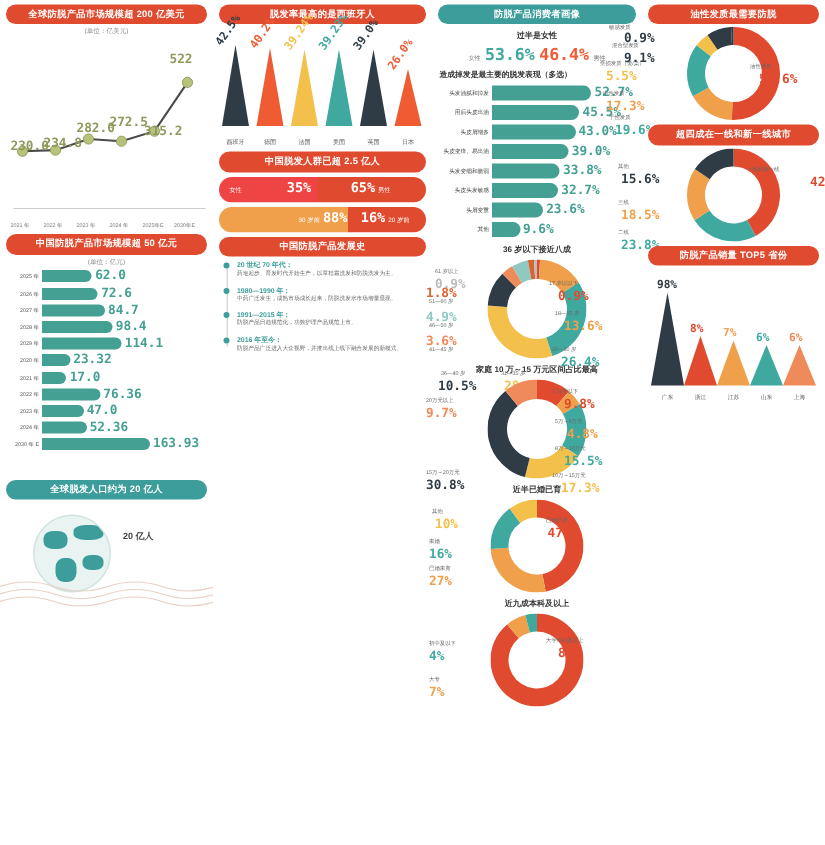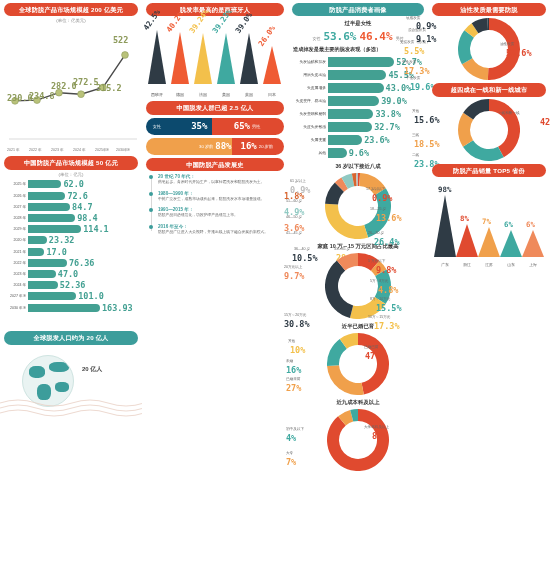--- a/index.html
+++ b/index.html
@@ -180,25 +180,20 @@
           <div class="hyr">2023 年</div>
           <div class="hbar" style="width:27.775879948758615px"></div>
           <div class="hval">47.0</div>
         </div>
         <div class="hrow">
           <div class="hyr">2024 年</div>
           <div class="hbar" style="width:29.80308668334045px"></div>
           <div class="hval">52.36</div>
         </div>
         <div class="hrow">
-          <div class="hyr">2027 年 E</div>
-          <div class="hbar" style="width:48.199231379247244px"></div>
-          <div class="hval">101.0</div>
-        </div>
-        <div class="hrow">
           <div class="hyr">2030 年 E</div>
           <div class="hbar" style="width:72px"></div>
           <div class="hval">163.93</div>
         </div>
       </div>
 
     <div class="banner teal">全球脱发人口约为 20 亿人</div>
     <div class="globewrap">
       <div class="globe">
         <div class="land" style="left:6px;  top:10px; width:16px; height:12px;"></div>
@@ -234,21 +229,21 @@
         <div class="tri-val" style="left: 97px; bottom: 63.3043px; color: rgb(47, 59, 69);">39.0%</div>
         <div class="tri-nm" style="left: 92px;">英国</div>
         <div class="tri" style="left: 119px; border-bottom: 38.8696px solid rgb(239, 91, 51);"></div>
         <div class="tri-val" style="left: 120px; bottom: 50.8696px; color: rgb(239, 91, 51);">26.0%</div>
         <div class="tri-nm" style="left: 115px;">日本</div>
       </div>
 
     <div class="banner">中国脱发人群已超 2.5 亿人</div>
 
     <div class="pillrow">
-      <div class="pseg" style="background:#0c4a6e; width:48%;gap:28px;">
+      <div class="pseg" style="background:#ef4444; width:48%;gap:28px;">
         <span class="sm">女性</span>
         <span class="big">35%</span>
       </div>
       <div class="pseg" style="background:#e04a2f; width:52%;">
         <span class="big">65%</span>
         <span class="sm">男性</span>
       </div>
     </div>
 
     <div class="pillrow">

